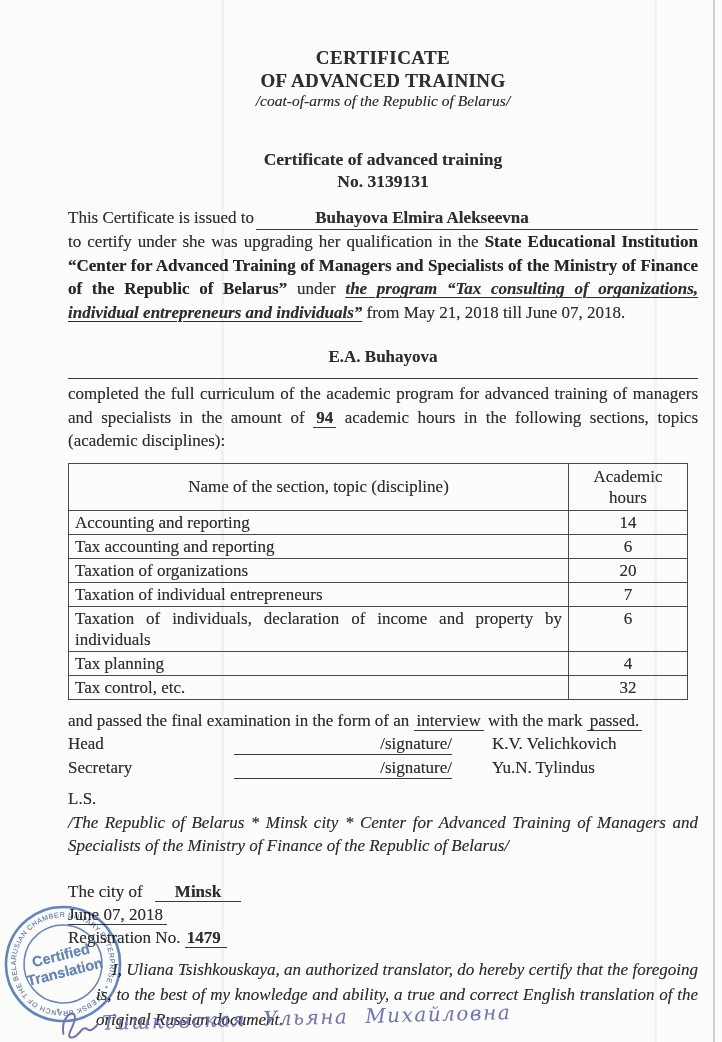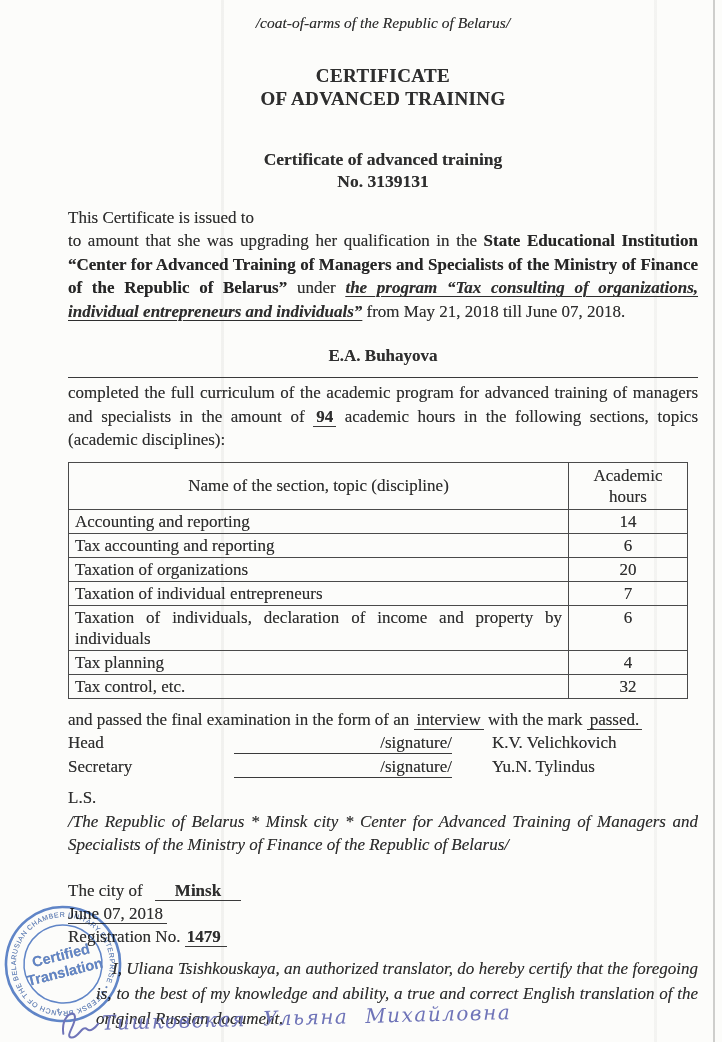--- a/index.html
+++ b/index.html
@@ -59,38 +59,39 @@
     transform:rotate(-1.5deg);font-family:"DejaVu Serif",serif;text-shadow:none;
   }
   .flourish{vertical-align:-10px;margin-right:2px;}
 </style>
 </head>
 <body>
 
 <div class="page">
   <div class="doc">
 
-    <div class="center coat">/coat-of-arms of the Republic of Belarus/</div>
-
     <div class="center title">
       <div>CERTIFICATE</div>
       <div>OF ADVANCED TRAINING</div>
     </div>
 
+    <div class="center coat">/coat-of-arms of the Republic of Belarus/</div>
+
     <div class="center subtitle">
       <div>Certificate of advanced training</div>
       <div>No. 3139131</div>
     </div>
 
     <div class="issue-line">
       <span class="issue-lead">This Certificate is issued to</span>
+      <span class="issue-name">Buhayova Elmira Alekseevna</span>
     </div>
 
     <p class="para">
-      <span>to amount that she was upgrading her qualification in the</span>
+      <span>to certify under she was upgrading her qualification in the</span>
       <b>State Educational Institution “Center for Advanced Training of Managers and Specialists of the Ministry of Finance of the Republic of Belarus”</b>
       <span>under</span>
       <span class="prog">the program “Tax consulting of organizations, individual entrepreneurs and individuals”</span>
       <span>from May 21, 2018 till June 07, 2018.</span>
     </p>
 
     <div class="grad-line">E.A. Buhayova</div>
 
     <p class="para para2">
       <span>completed the full curriculum of the academic program for advanced training of managers and specialists in the amount of</span>

